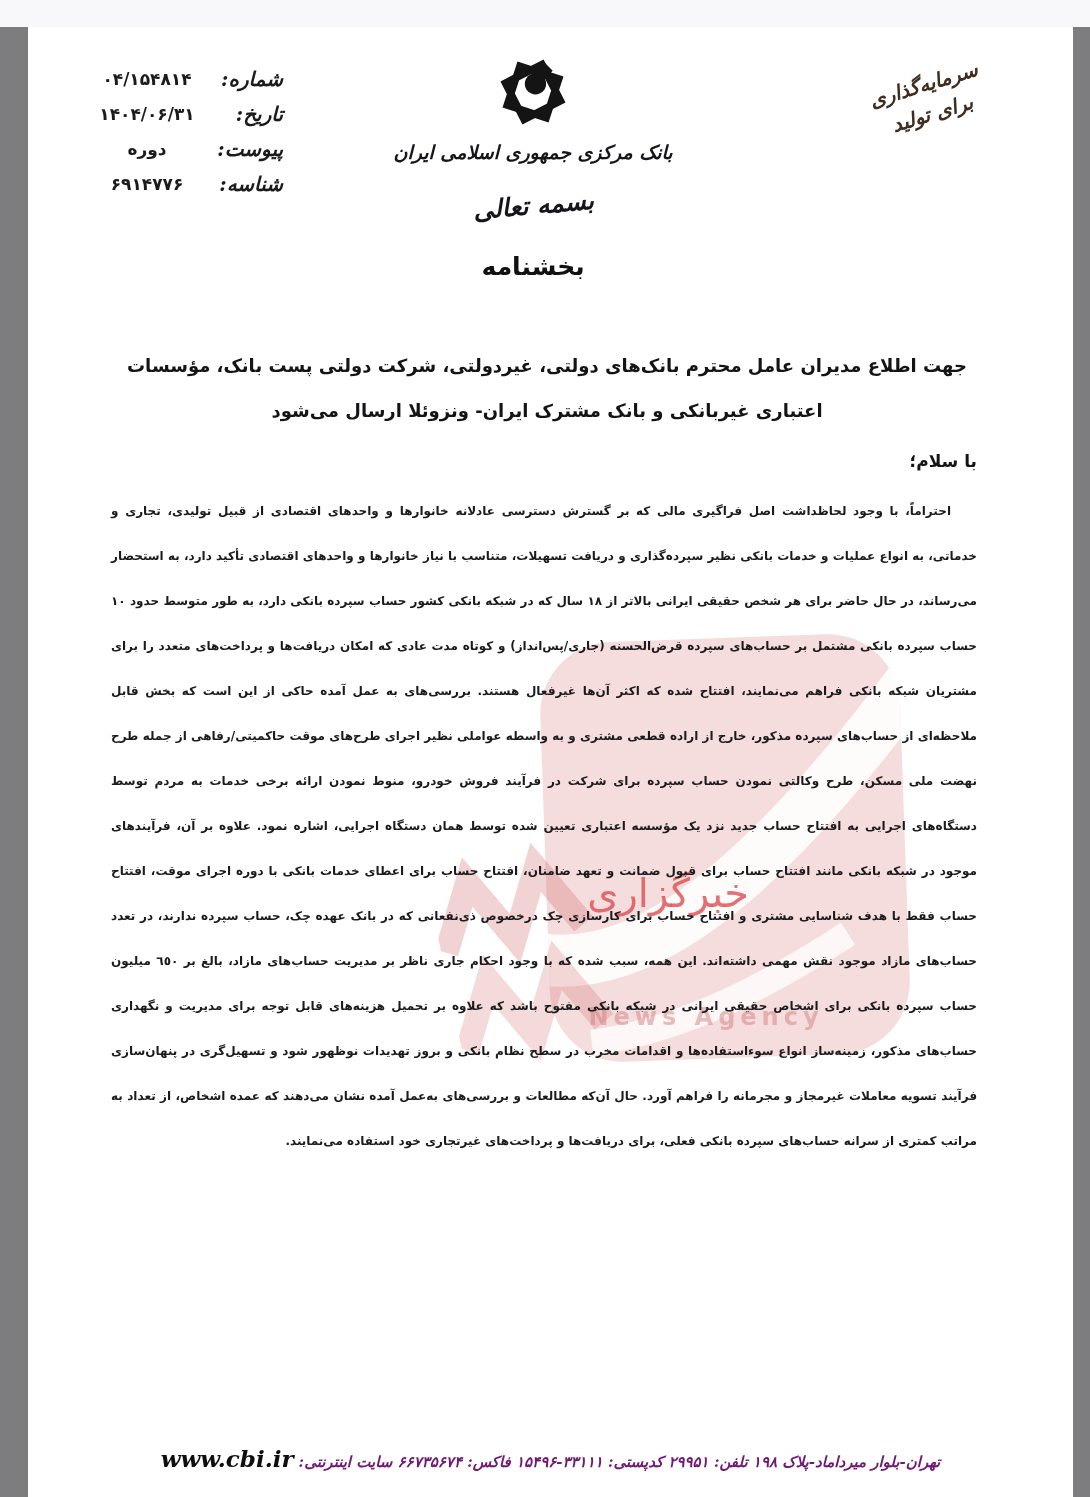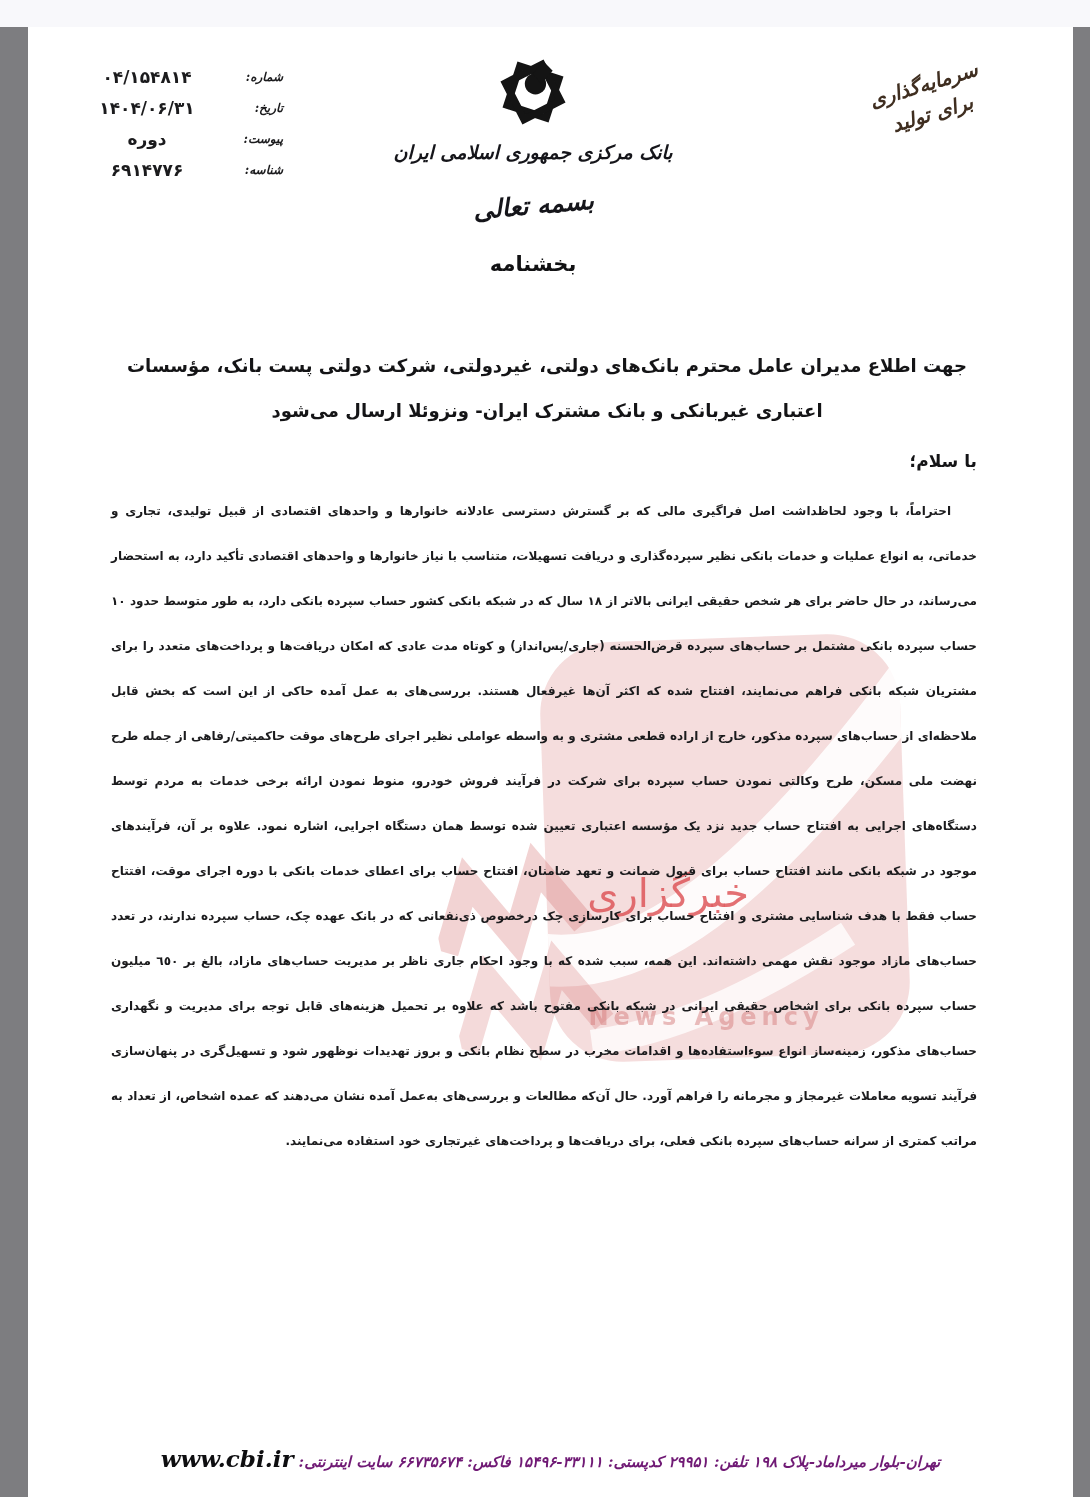--- a/index.html
+++ b/index.html
@@ -41,38 +41,38 @@
   }
 
   
   .meta{
     position:absolute;right:790px;top:40px;width:200px;
     display:flex;flex-direction:column;gap:11px;direction:rtl;
   }
   .meta-row{display:flex;align-items:center;}
   .meta-lbl{
     width:72px;font-family:"DejaVu Serif","Liberation Serif",serif;
-    font-style:italic;font-weight:bold;font-size:12px;text-align:right;
+    font-style:italic;font-weight:bold;font-size:20px;text-align:right;
   }
   .meta-val{flex:1;text-align:center;font-weight:bold;font-size:17px;letter-spacing:1px;}
 
   .letterhead{
     position:absolute;left:360px;top:22px;width:290px;
     display:flex;flex-direction:column;align-items:center;text-align:center;
   }
   .logo{width:82px;height:86px;}
   .bank-name{
     margin-top:6px;font-family:"DejaVu Serif","Liberation Serif",serif;
     font-style:italic;font-weight:bold;font-size:19px;color:#15151a;white-space:nowrap;
   }
   .besmele{
     margin-top:28px;font-family:"DejaVu Serif","Liberation Serif",serif;
     font-style:italic;font-weight:bold;font-size:25px;transform:rotate(-5deg);color:#15151a;
   }
-  .doc-type{margin-top:32px;font-weight:bold;font-size:21px;color:#111113;}
+  .doc-type{margin-top:32px;font-weight:bold;font-size:25px;color:#111113;}
 
   .slogan{
     position:absolute;left:800px;top:42px;width:200px;text-align:center;
     transform:rotate(-17deg);color:#3f2e20;
     font-family:"DejaVu Serif","Liberation Serif",serif;font-style:italic;font-weight:bold;
     font-size:20px;line-height:30px;
   }
 
   
   .addressee{

